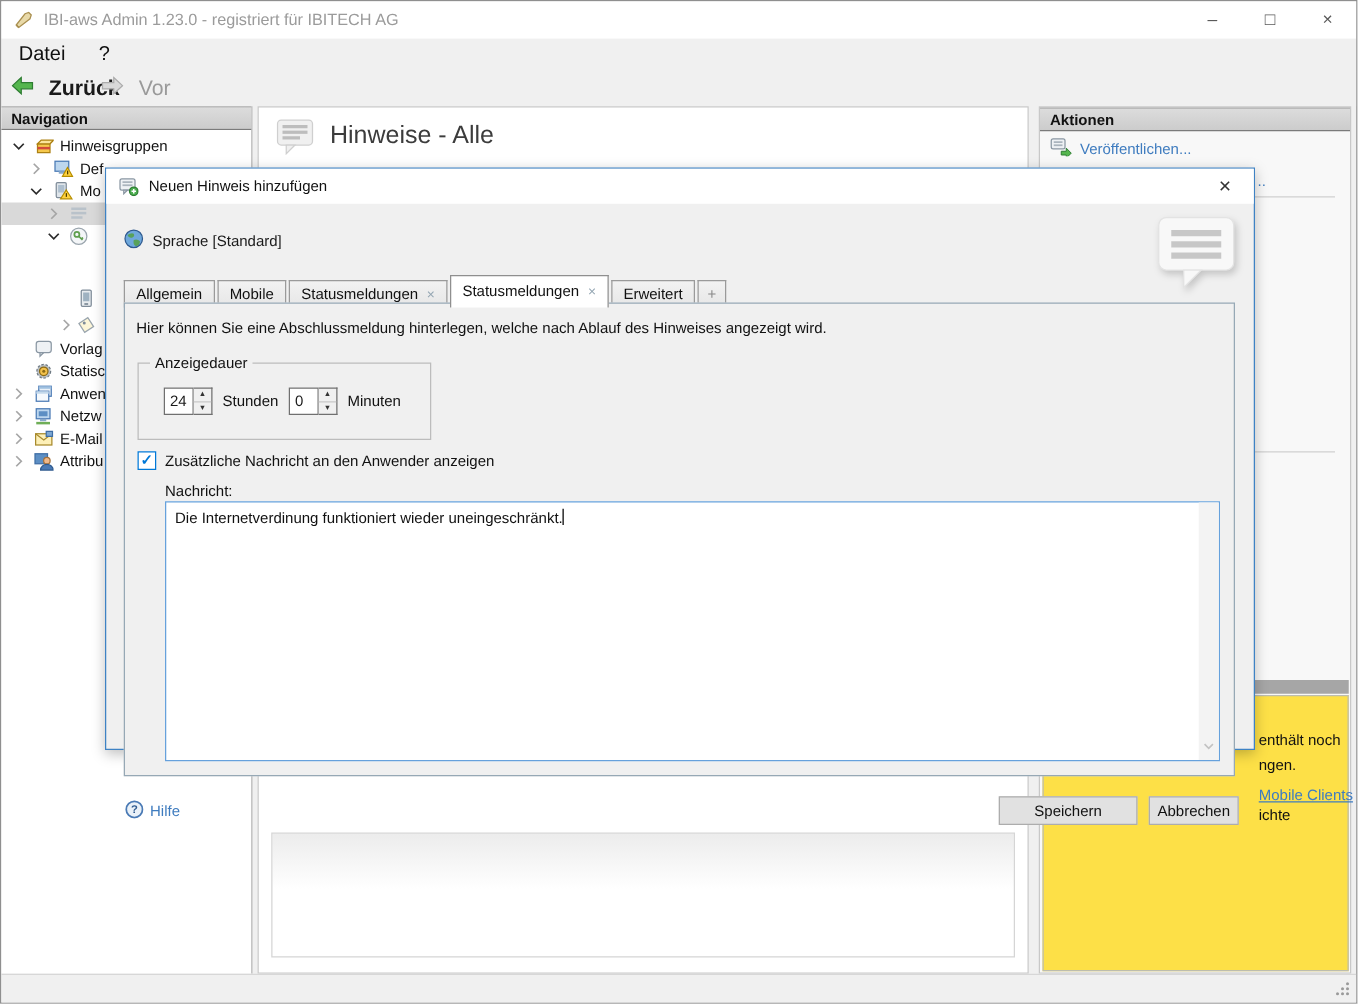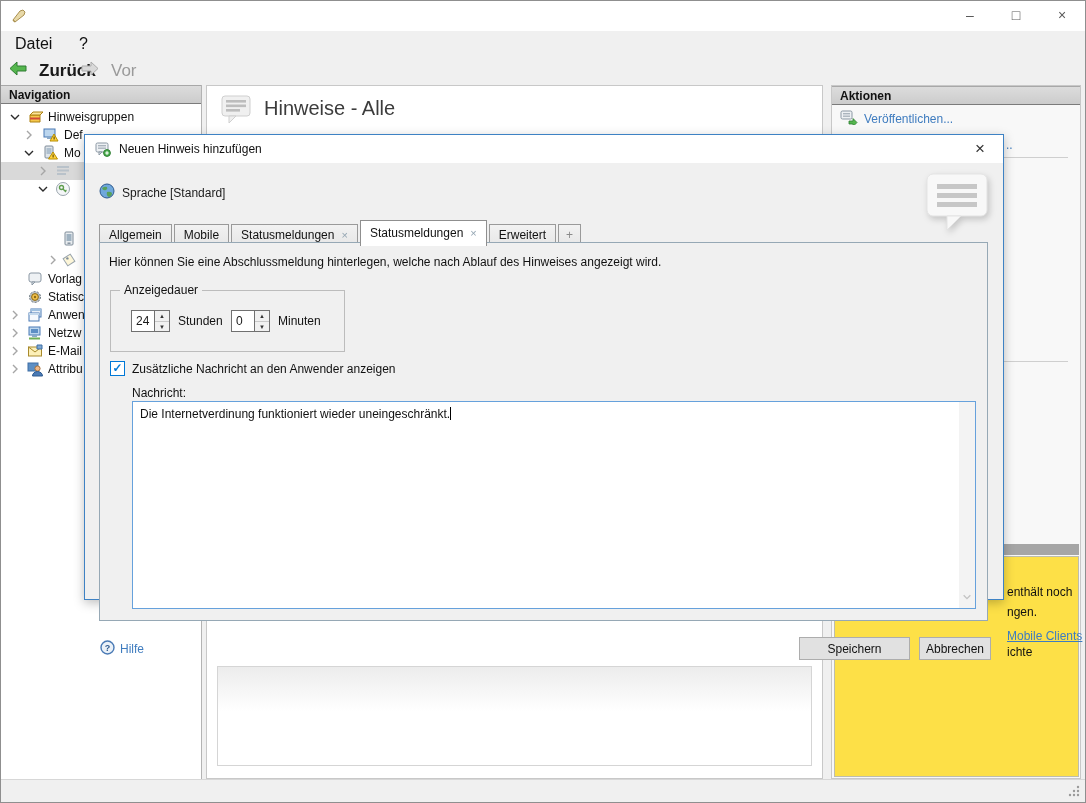--- a/index.html
+++ b/index.html
@@ -121,20 +121,21 @@
 
 <div id="window">
 
   <div class="titlebar">
     <span class="app-ico">
       <svg width="16" height="16" viewBox="0 0 16 16">
           <path d="M2 12 L9 3 l3 -1 2 2 -1 3 -9 7 z" fill="#e8d9a8" stroke="#a98f4f" stroke-width="1"></path>
           <path d="M2 12 l2 2" stroke="#a98f4f" stroke-width="1.4"></path>
         </svg>
     </span>
+    <span class="ttl">IBI-aws Admin 1.23.0 - registriert für IBITECH AG</span>
     <div class="wctrls">
       <span class="wctrl">–</span>
       <span class="wctrl">□</span>
       <span class="wctrl">×</span>
     </div>
   </div>
 
   <div class="menubar">
     <span class="menuitem" style="left:8px">Datei</span>
     <span class="menuitem" style="left:72px">?</span>

